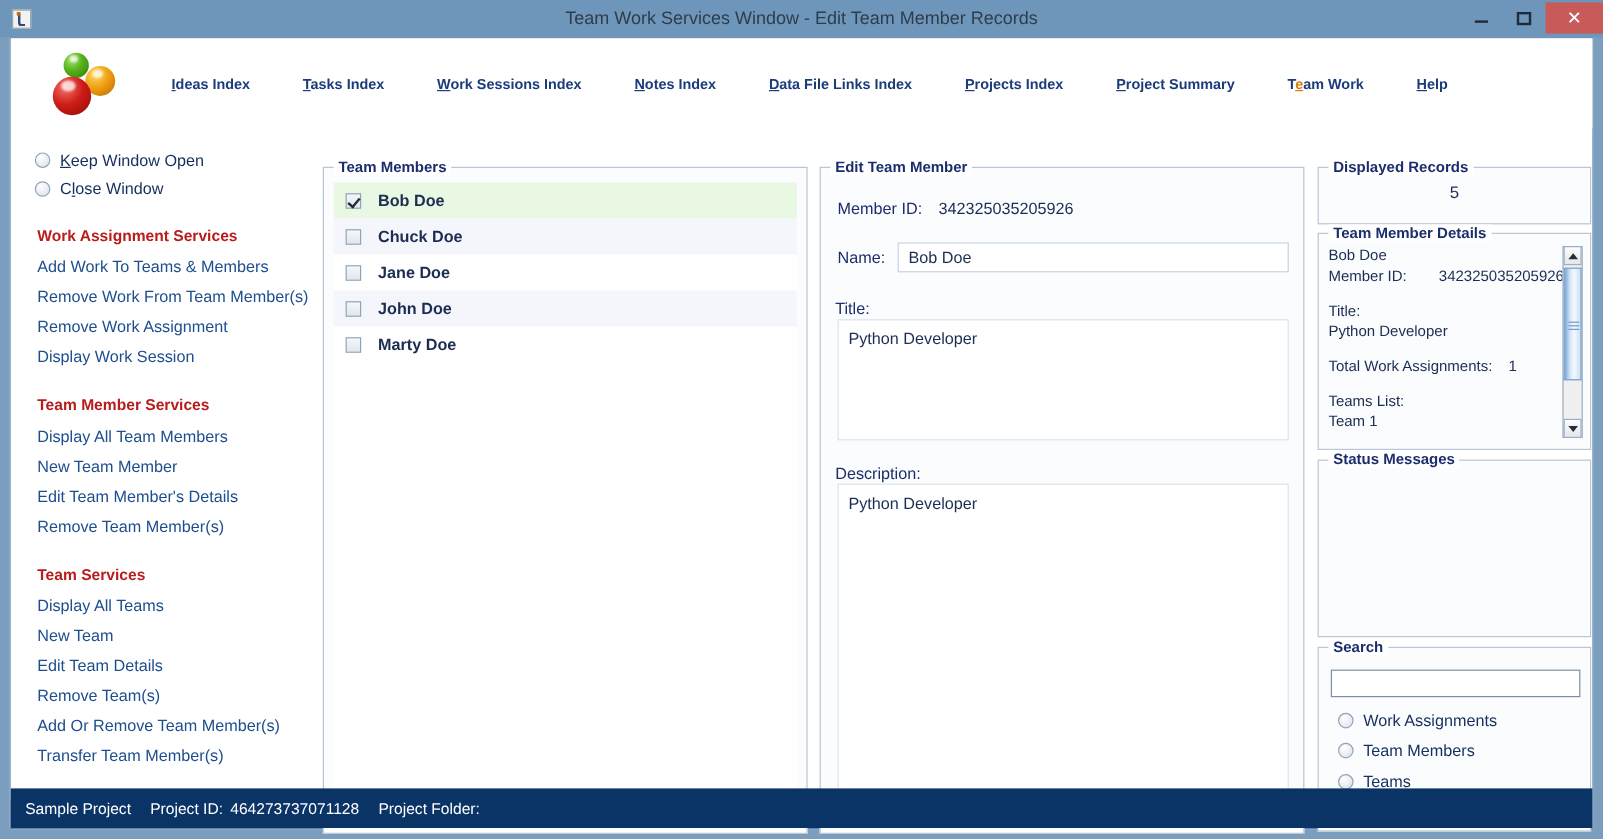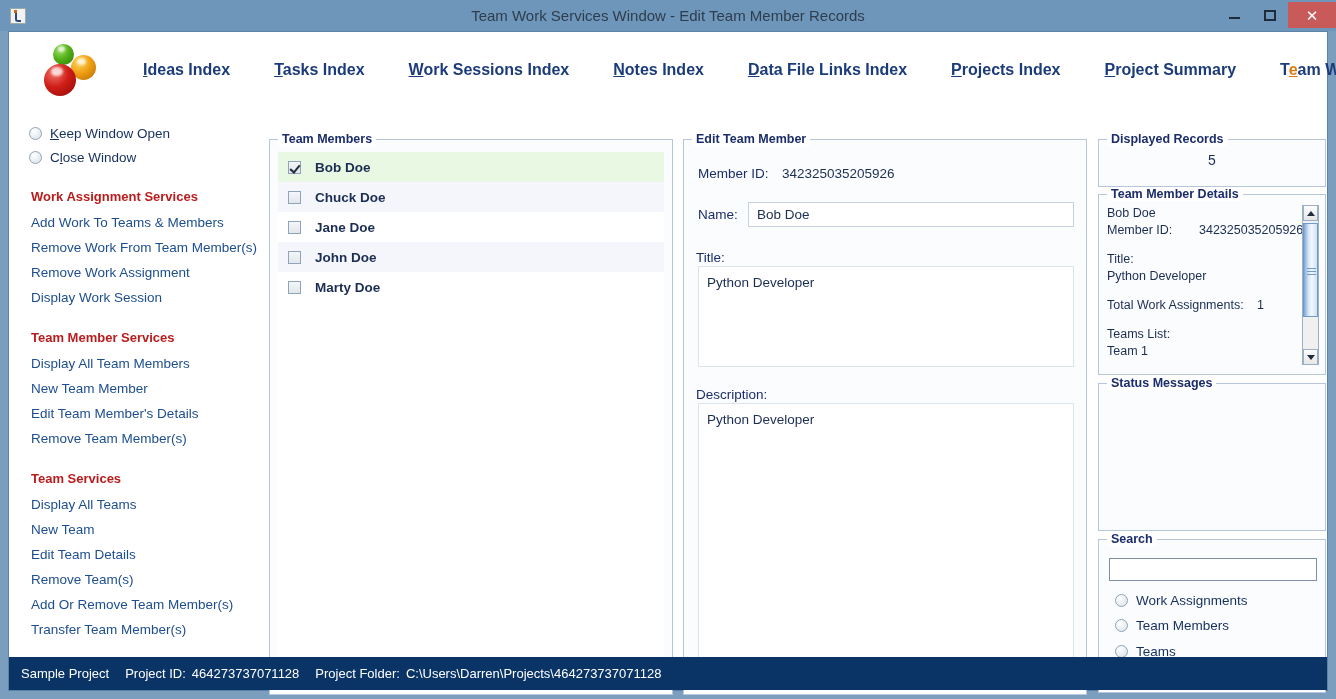--- a/index.html
+++ b/index.html
@@ -109,21 +109,21 @@
   }
   #ball-orange {
     left: 30px; top: 13px; width: 25px; height: 25px;
     background: radial-gradient(circle at 33% 28%, #ffd964 0%, #f0a013 45%, #b86a02 100%);
   }
   #ball-red {
     left: 3px; top: 22px; width: 32px; height: 32px;
     background: radial-gradient(circle at 33% 28%, #f0756a 0%, #d01d18 45%, #8e0a06 100%);
   }
   .menu-item {
-    font-size: 16px;
+    font-size: 12px;
     font-weight: bold;
     color: #1b3b7a;
     margin: 0 22px;
     white-space: nowrap;
     cursor: default;
   }
   .menu-item u { text-decoration: underline; }
   .menu-item .mn-orange { color: #e07a10; text-decoration: underline; }
 
   
@@ -537,18 +537,17 @@
     </div>
 
     <div id="statusbar">
       <div class="sb-item first">Sample Project</div>
       <div class="sb-item sb-pair">
         <span class="sbk">Project ID:</span>
         <span>464273737071128</span>
       </div>
       <div class="sb-item sb-pair">
         <span class="sbk">Project Folder:</span>
-        <span>C:\Users\Darren\Projects\464273737071128</span>
       </div>
     </div>
 
   </div>
 </div>
 
 </body></html>

